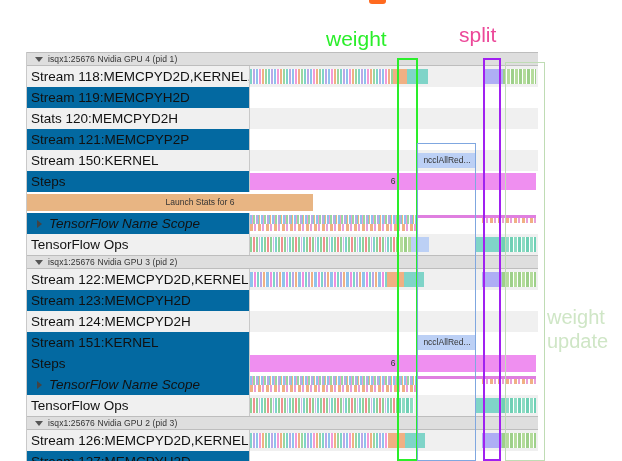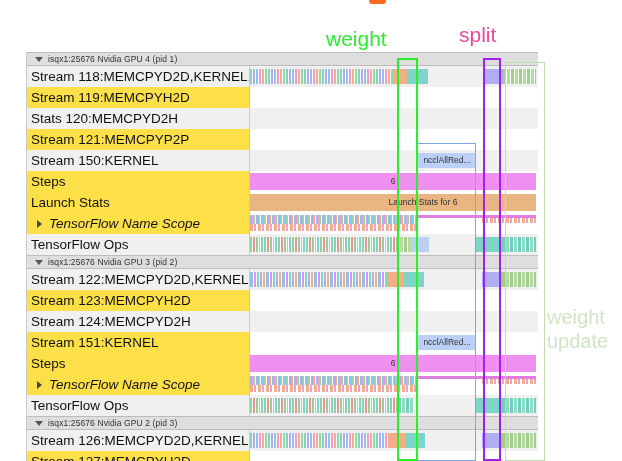--- a/index.html
+++ b/index.html
@@ -26,21 +26,21 @@
 
   .group-header{height:14px;background:#dedede;border-top:1px solid #bdbdbd;border-bottom:1px solid #bdbdbd;
      display:flex;align-items:center;padding-left:8px;box-sizing:border-box;}
   .group-header .caret{width:0;height:0;border-left:4px solid transparent;border-right:4px solid transparent;
      border-top:5px solid #555;margin-right:5px;}
   .group-header .ghlabel{font-size:8.5px;color:#333;letter-spacing:.1px;}
 
   .row{height:21px;position:relative;display:flex;align-items:center;}
   .row.alt{background:#f0f0f0;}
   .row .label{width:223px;min-width:223px;box-sizing:border-box;padding-left:4px;
-     font-size:13.5px;color:#111;white-space:nowrap;overflow:hidden;background:#fde047;
+     font-size:13.5px;color:#111;white-space:nowrap;overflow:hidden;background:#0369a1;
      border-right:1px solid #c9c9c9;height:21px;line-height:21px;position:relative;z-index:3;}
   .row.alt .label{background:#f0f0f0;}
   .row .label.indent{padding-left:22px;font-style:italic;}
   .row .label .sub-caret{position:absolute;left:10px;top:7px;width:0;height:0;
      border-top:4px solid transparent;border-bottom:4px solid transparent;border-left:5px solid #444;}
   .row .track{position:relative;flex:1;height:21px;overflow:hidden;}
 
   .bar{position:absolute;top:3px;height:15px;}
   .bar.full{top:2px;height:17px;}
   .barlabel{position:absolute;top:2px;height:17px;line-height:17px;font-size:8.5px;color:#333;text-align:center;}
@@ -138,21 +138,20 @@
 
   <div class="row">
     <div class="label">Steps</div>
     <div class="track">
       <div class="bar full solid-magenta" style="left:0;width:286px;"></div>
       <div class="barlabel" style="left:0;width:286px;">6</div>
     </div>
   </div>
 
   <div class="row">
-    <div class="label">Launch Stats</div>
     <div class="track">
       <div class="bar full solid-tan" style="left:0;width:286px;"></div>
       <div class="barlabel" style="left:0;width:346px;">Launch Stats for 6</div>
     </div>
   </div>
 
   <div class="row">
     <div class="label indent">
       <span class="sub-caret"></span>
       <span>TensorFlow Name Scope</span>

